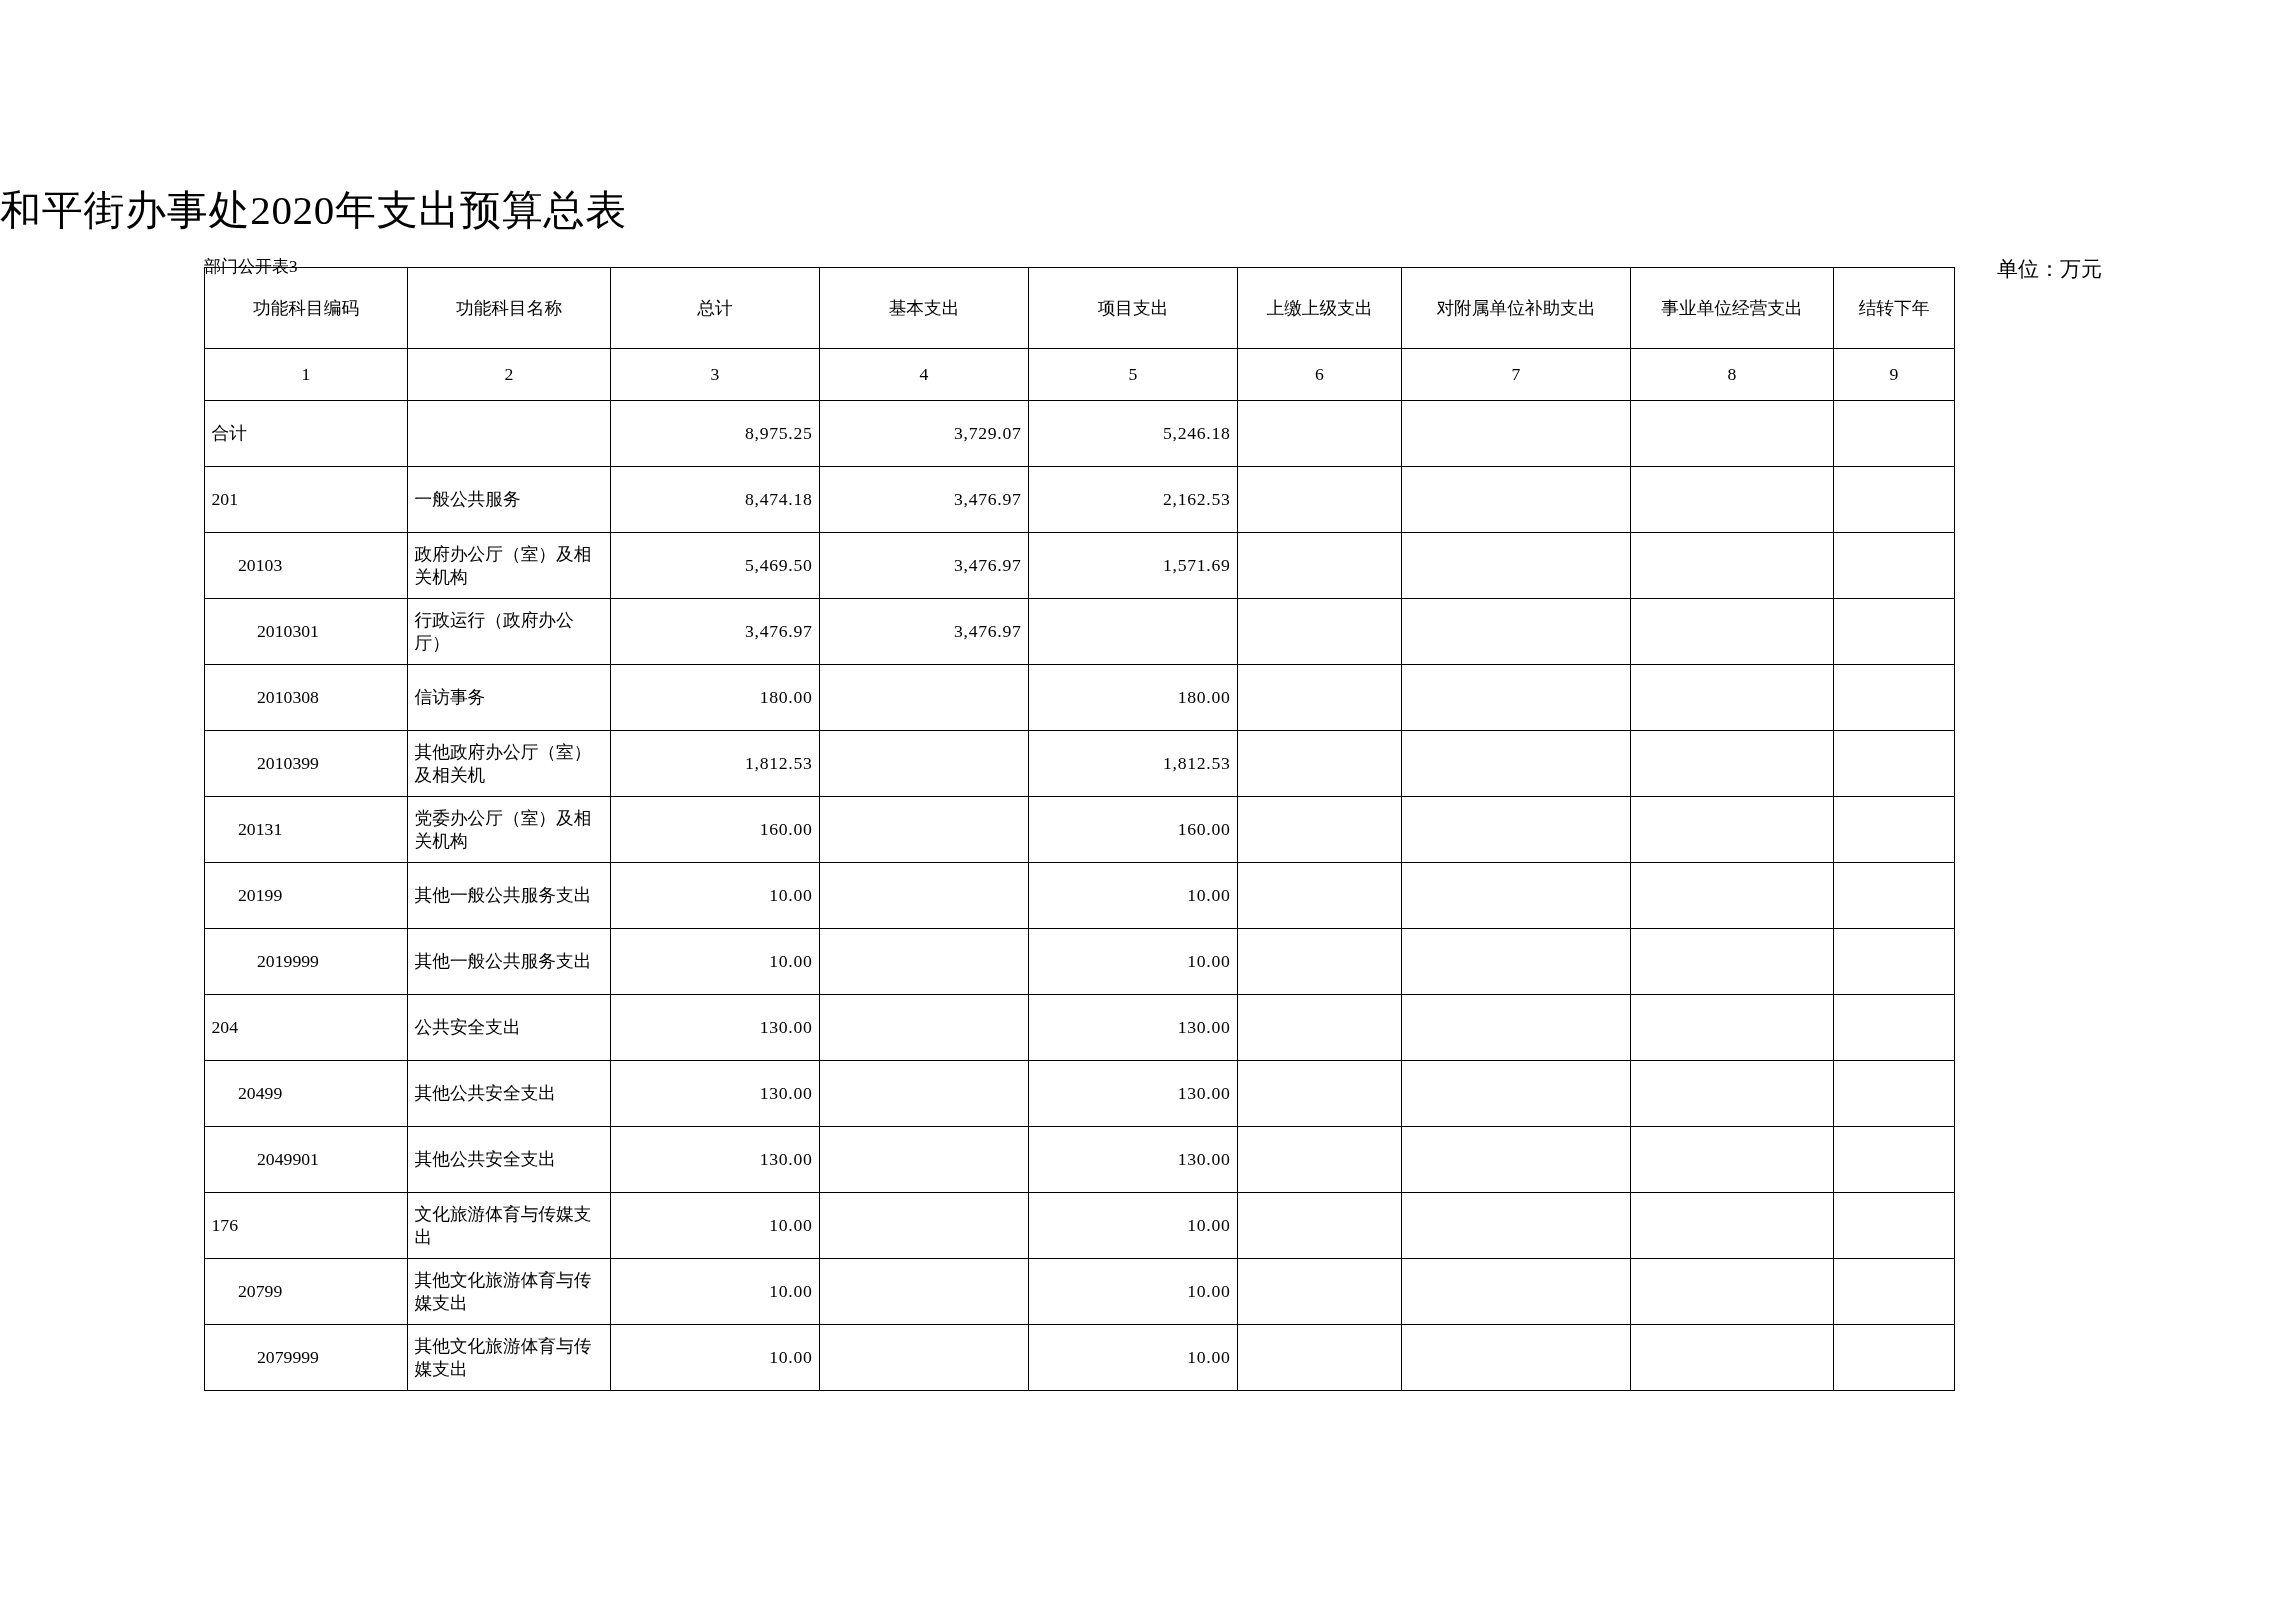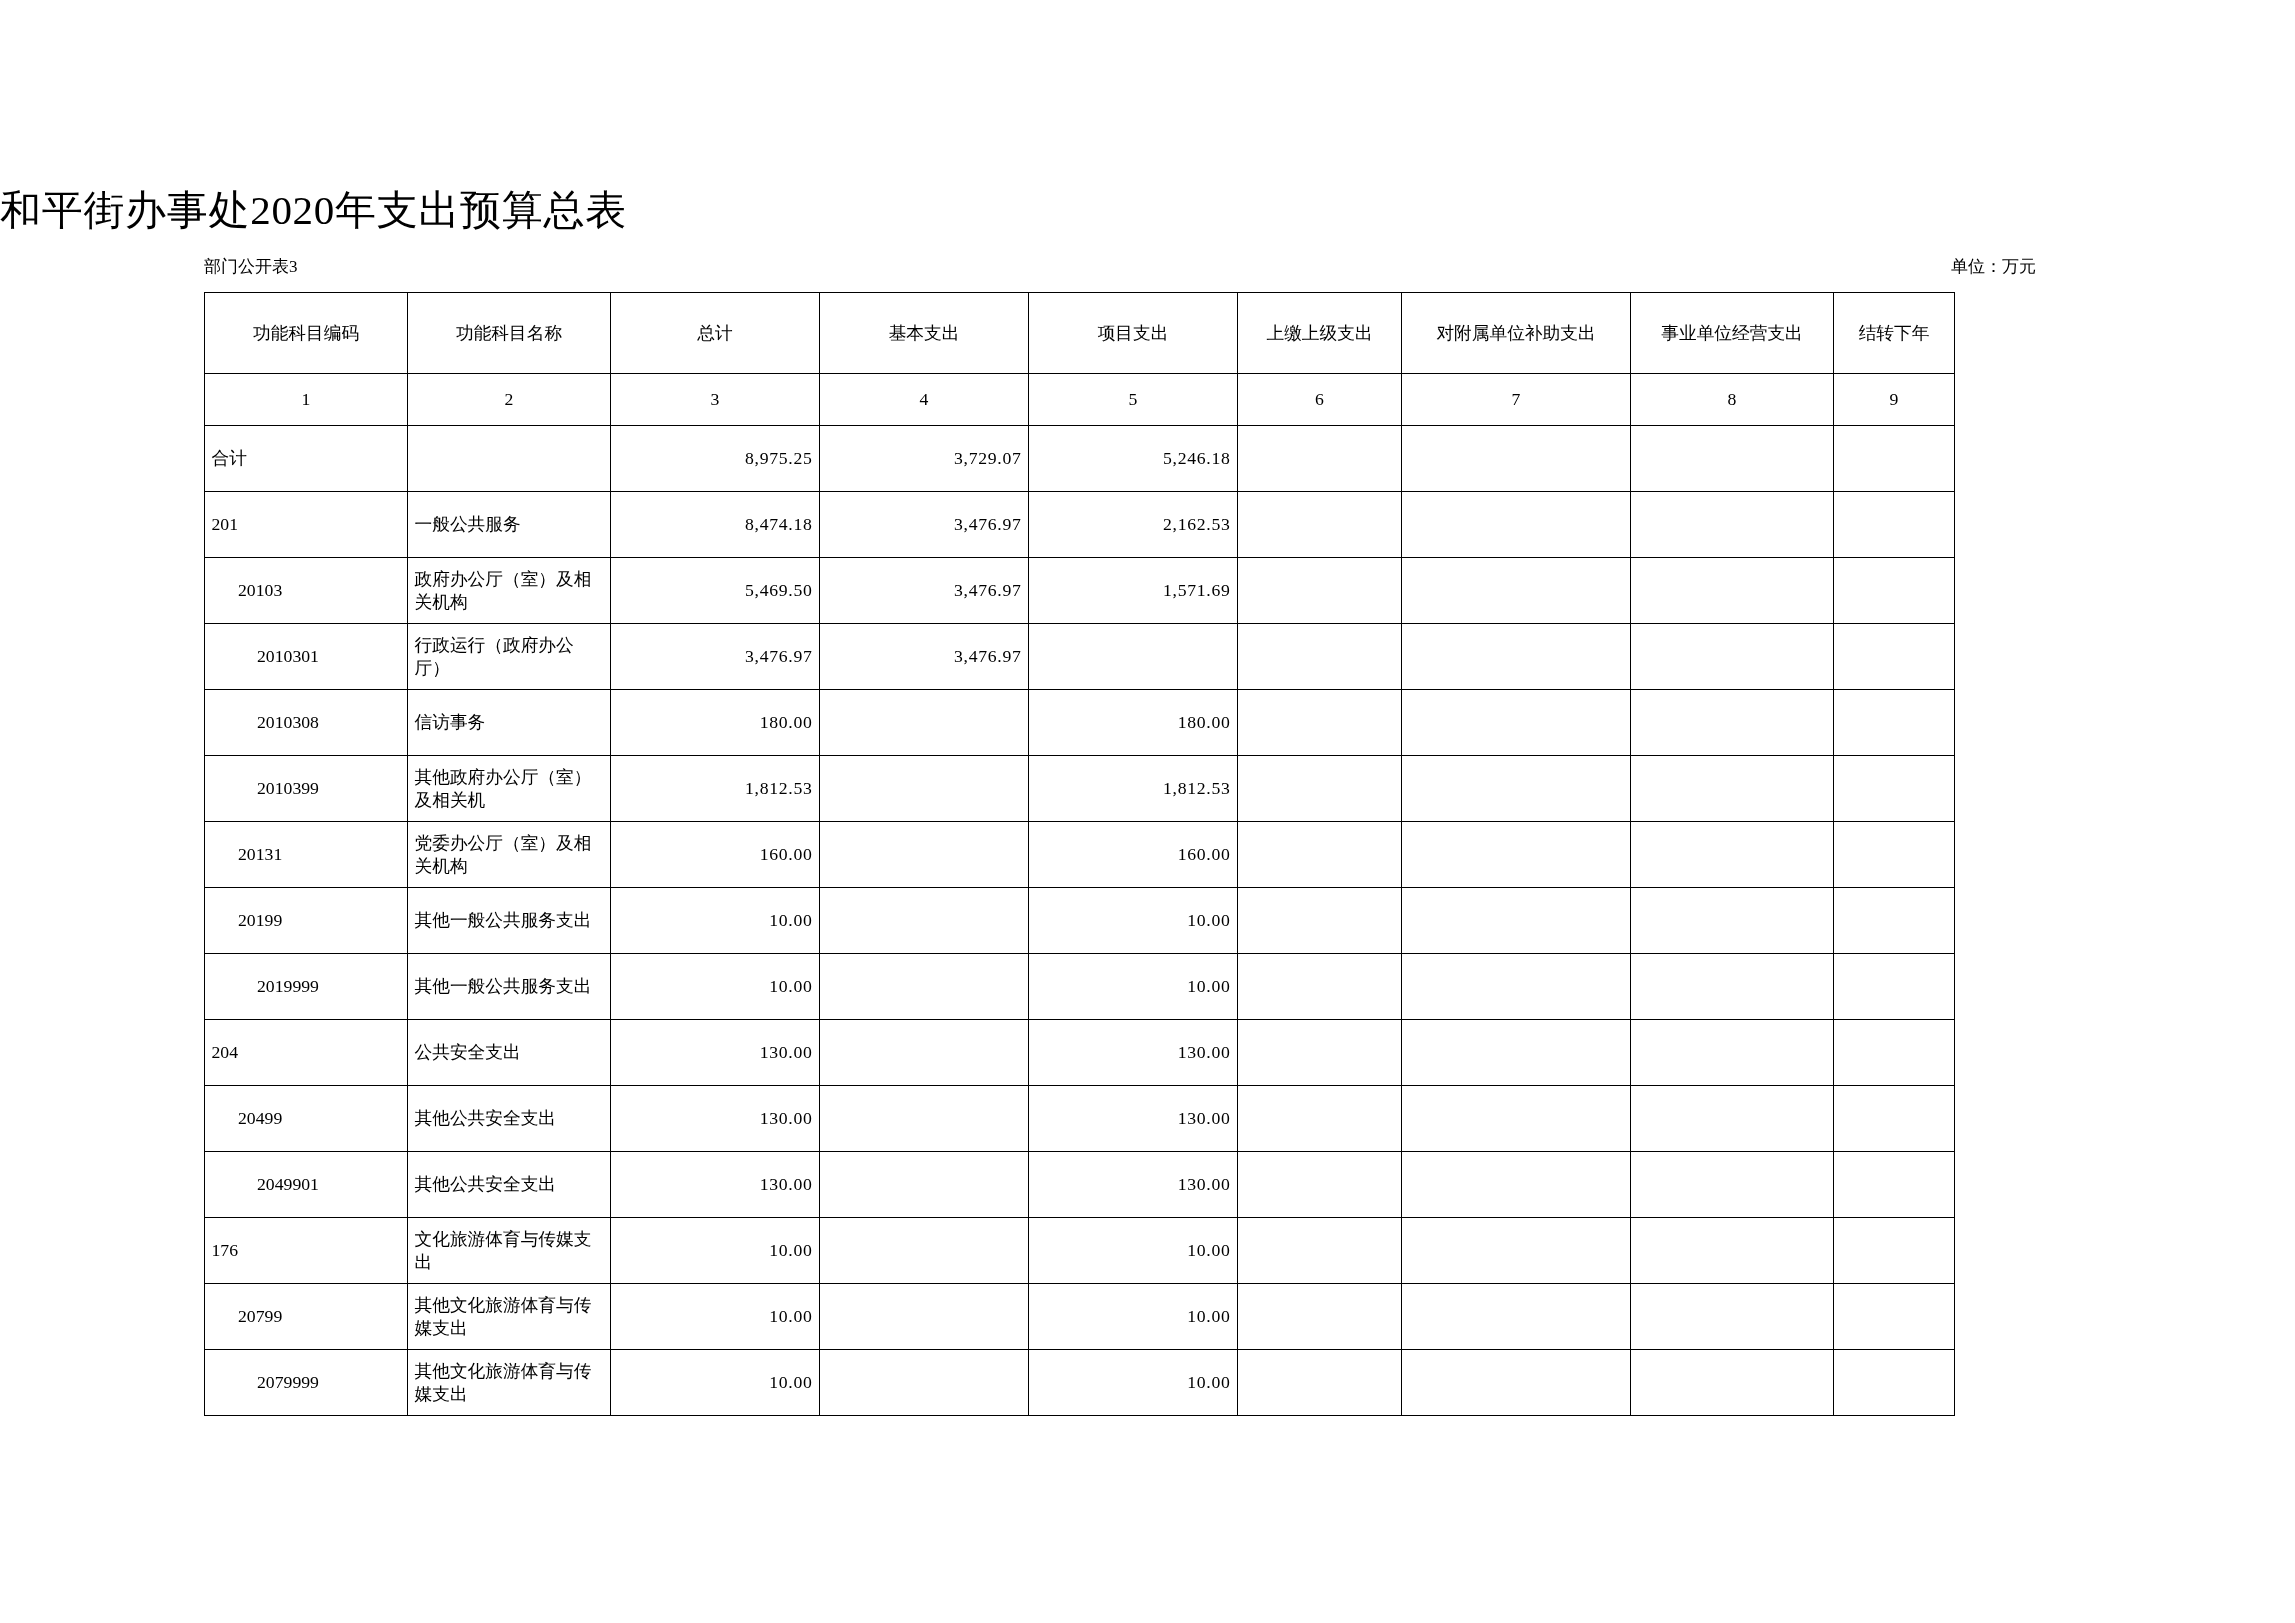--- a/index.html
+++ b/index.html
@@ -34,25 +34,26 @@
     position: absolute;
     top: 255px;
     left: 204px;
     font-size: 17px;
   }
   .label-right {
     position: absolute;
     top: 255px;
     left: 1951px;
     width: 151px;
-    font-size: 17px;
+    text-align: right;
+    font-size: 21px;
   }
   table.budget {
     position: absolute;
-    top: 292px;
+    top: 267px;
     left: 204px;
     border-collapse: collapse;
     table-layout: fixed;
     width: 1698px;
   }
   table.budget td, table.budget th {
     border: 1px solid #000000;
     font-weight: normal;
     font-size: 17.7px;
     padding: 0 6.5px;

